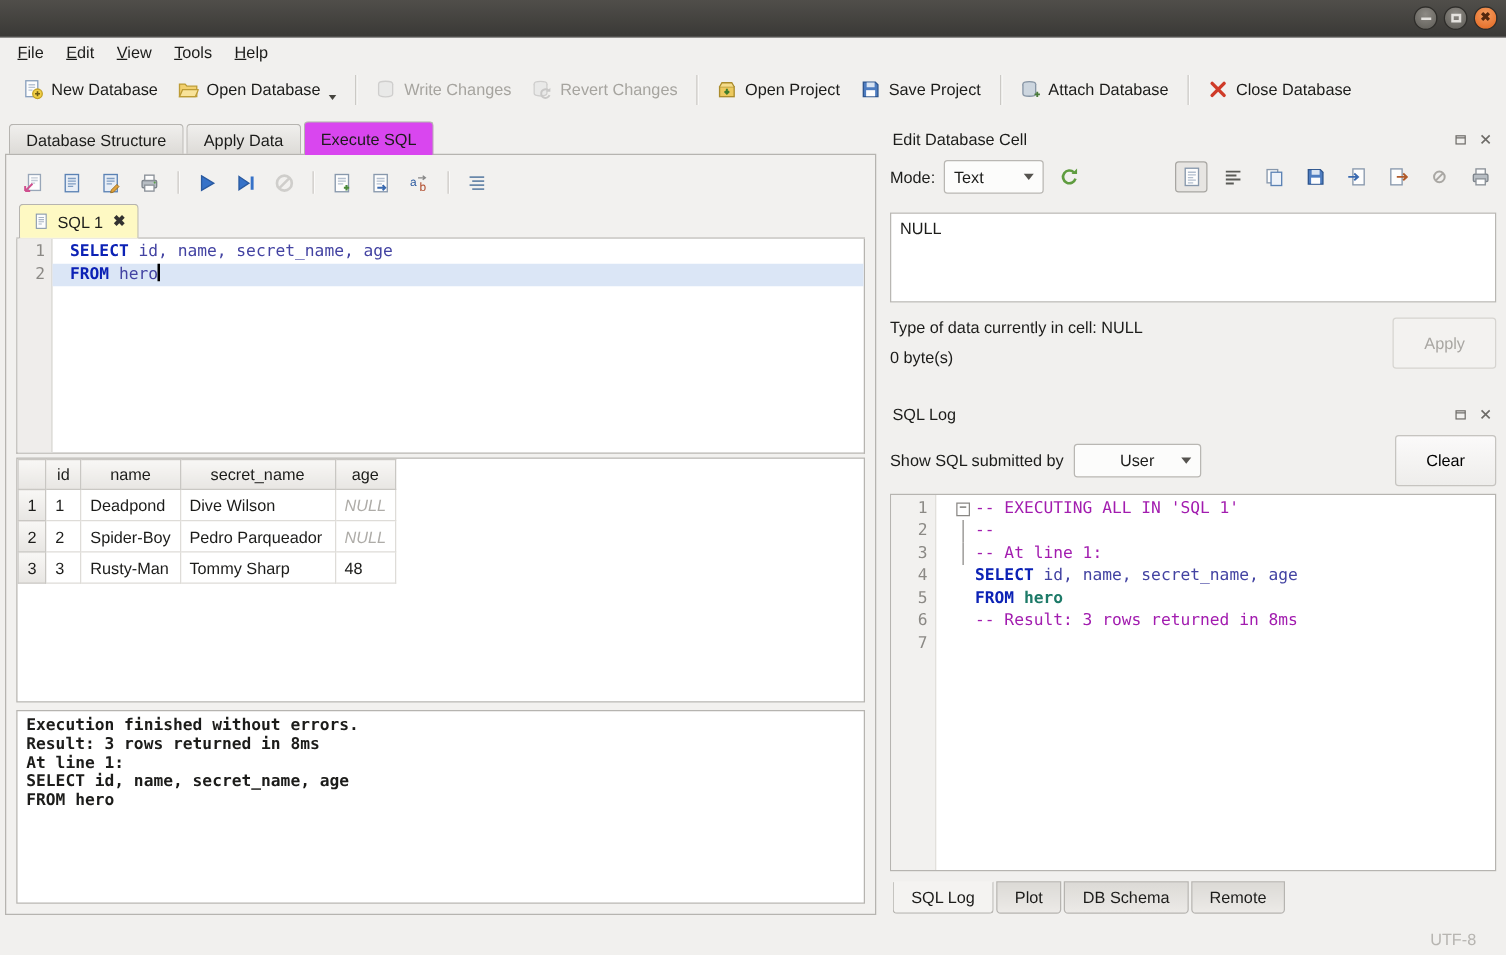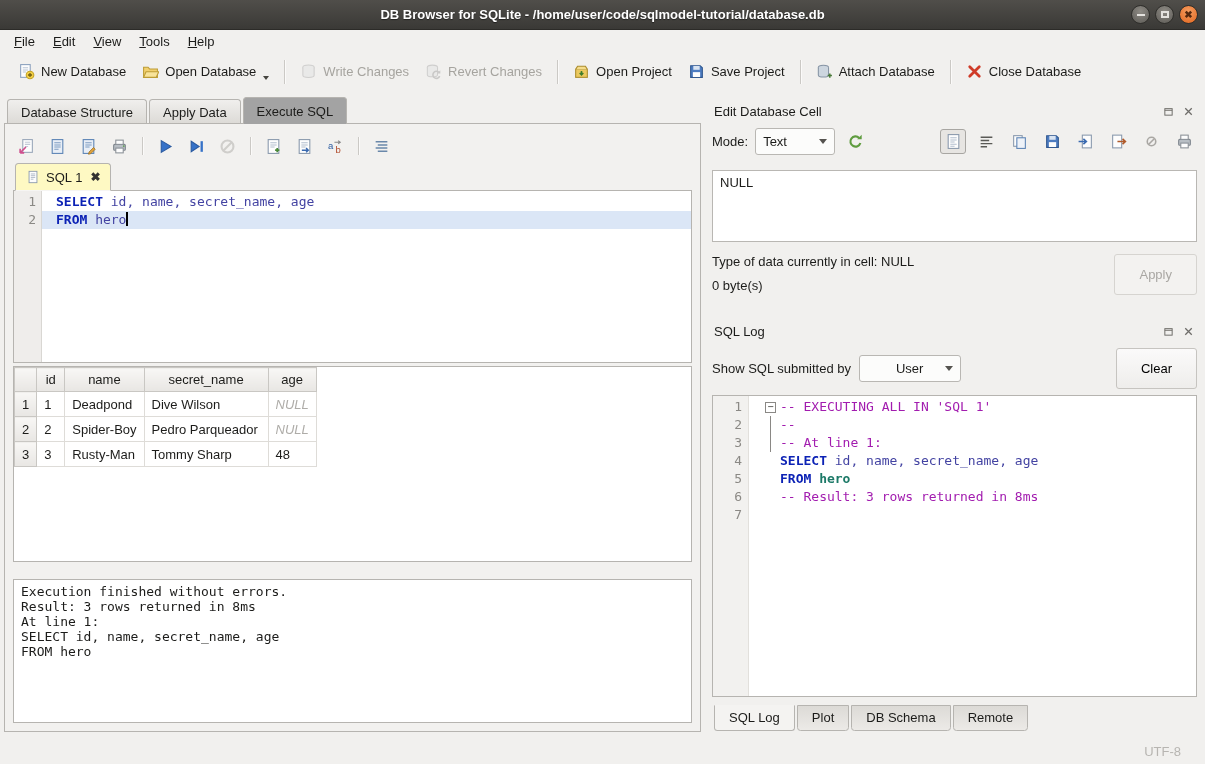--- a/index.html
+++ b/index.html
@@ -33,21 +33,21 @@
   .ddarrow { width:0; height:0; border-left:3.5px solid transparent; border-right:3.5px solid transparent; border-top:4px solid #45443f; margin-left:1px; margin-top:12px; }
 
   
   .main { flex:1; display:flex; padding:7px 4px 6px 4px; gap:4px; min-height:0; }
   .left { flex:0 0 697px; display:flex; flex-direction:column; min-height:0; }
   .right { flex:1; display:flex; flex-direction:column; min-height:0; padding:3px 4px 0 7px; }
 
   
   .tabs { flex:0 0 27px; display:flex; align-items:flex-end; padding-left:3px; }
   .tab { padding:5px 13px; border:1px solid #b6b4b0; border-bottom:none; border-radius:3.5px 3.5px 0 0; background:linear-gradient(#f0efed,#dcdad6); margin-right:2px; height:25px; white-space:nowrap; }
-  .tab.active { background:#a3a3a3; height:27px; position:relative; z-index:2; padding-top:6px; }
+  .tab.active { background:#d946ef; height:27px; position:relative; z-index:2; padding-top:6px; }
 
   .tabpanel { flex:1; border:1px solid #b6b4b0; background:#f2f1ef; margin-top:-1px; padding:6px 8px 8px; display:flex; flex-direction:column; min-height:0; }
 
   
   .sqltoolbar { flex:0 0 32px; display:flex; align-items:center; gap:4px; }
   .sqlbtn { width:27px; height:26px; display:flex; align-items:center; justify-content:center; border-radius:3px; }
   .sqlbtn.disabled .icon { opacity:.55; }
 
   
   .sqltabbar { flex:0 0 29px; display:flex; align-items:flex-end; border-bottom:1px solid #b6b4b0; }
@@ -71,21 +71,21 @@
   
   .results { flex:0 0 196px; border:1px solid #b6b4b0; background:#fff; margin-top:3px; overflow:hidden; }
   table { border-collapse:collapse; font-size:13px; }
   th { background:linear-gradient(#f8f7f5,#e8e6e3); border:1px solid #c9c7c3; font-weight:normal; padding:3px 8px; height:24px; text-align:center; }
   th.corner { width:18px; padding:3px 7px; }
   td { border:1px solid #dedcd8; padding:3px 7px; height:25px; background:#fff; }
   td.rownum { background:linear-gradient(#f8f7f5,#e8e6e3); border:1px solid #c9c7c3; text-align:center; }
   td.nullcell { color:#aeaca8; font-style:italic; }
 
   
-  .message { flex:1; border:1px solid #b6b4b0; background:#fff; margin-top:17px; font-family:"DejaVu Sans Mono",monospace; font-size:13px; line-height:15px; padding:4px 7px; overflow:hidden; }
+  .message { flex:1; border:1px solid #b6b4b0; background:#fff; margin-top:6px; font-family:"DejaVu Sans Mono",monospace; font-size:13px; line-height:15px; padding:4px 7px; overflow:hidden;font-weight:bold; }
   .msgline { white-space:pre; }
 
   
   .dock-header { flex:0 0 22px; display:flex; align-items:center; padding:0 2px; }
   .dock-header .dtitle { flex:1; }
   .dock-btns { display:flex; gap:7px; align-items:center; }
   .dockbtn { width:13px; height:13px; }
   .dockbtn svg { width:13px; height:13px; display:block; }
 
   .mode-row { flex:0 0 30px; display:flex; align-items:center; gap:7px; margin-top:4px; }
@@ -119,21 +119,20 @@
 
   
   .statusbar { flex:0 0 26px; display:flex; align-items:center; justify-content:flex-end; padding-right:24px; color:#b7b5b1; }
 </style>
 </head>
 <body>
 
 <div class="window">
 
   <div class="titlebar">
-    <div class="title">DB Browser for SQLite - /home/user/code/sqlmodel-tutorial/database.db</div>
     <div class="win-controls">
       <span class="wbtn">
           <span class="g-min"></span>
         </span>
       <span class="wbtn">
           <span class="g-max"></span>
         </span>
       <span class="wbtn close">✖</span>
     </div>
   </div>

